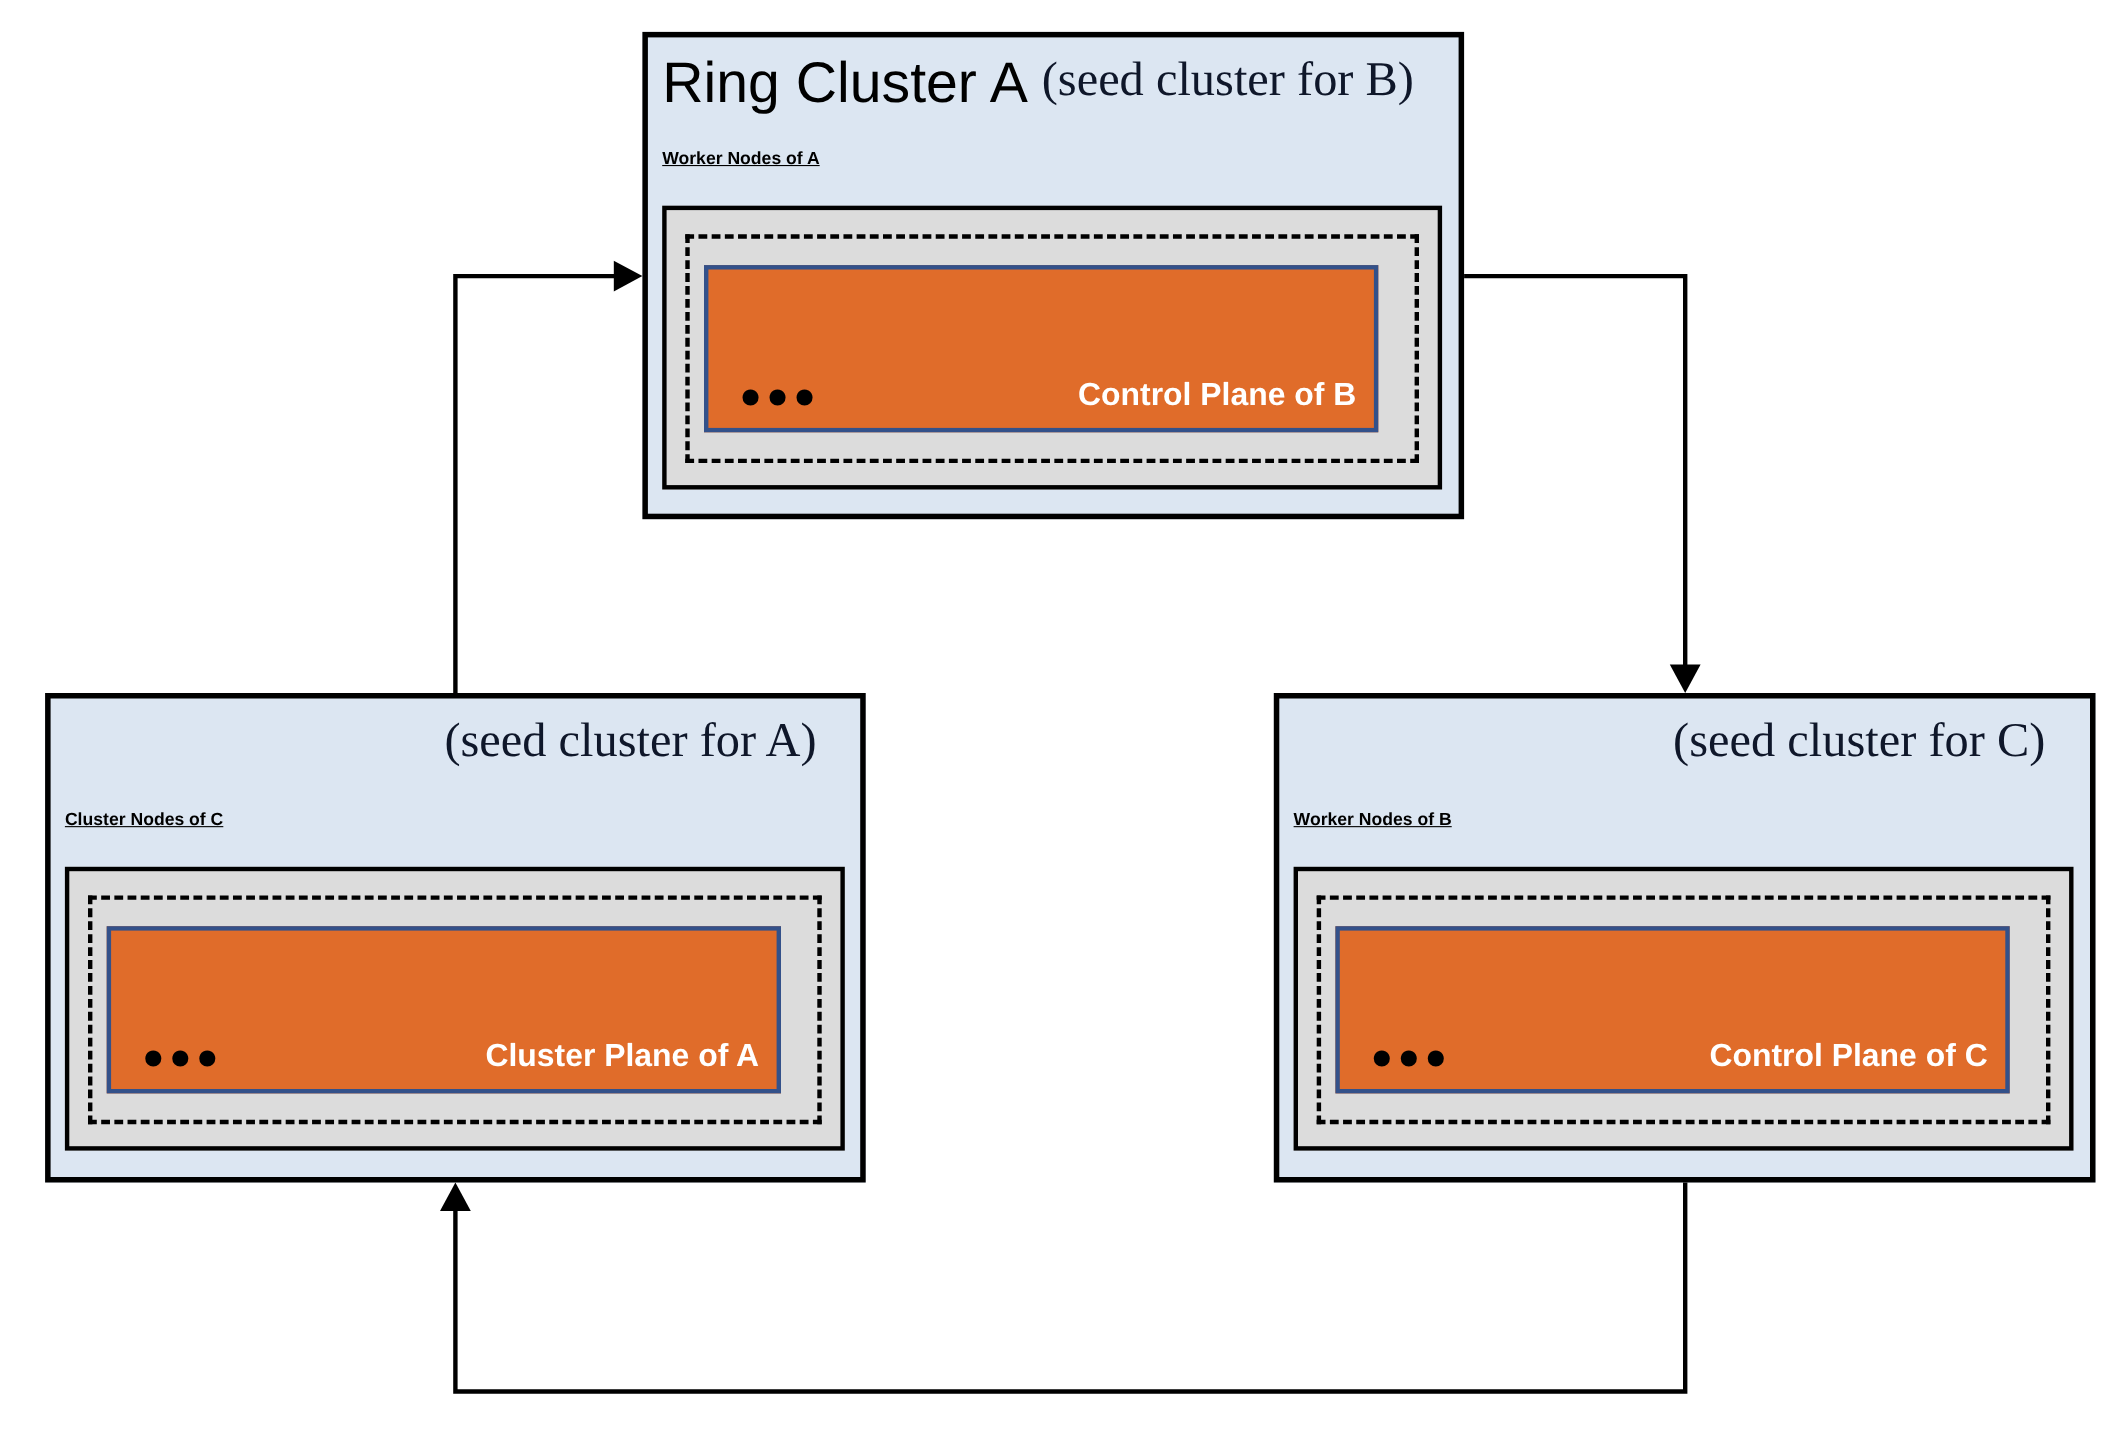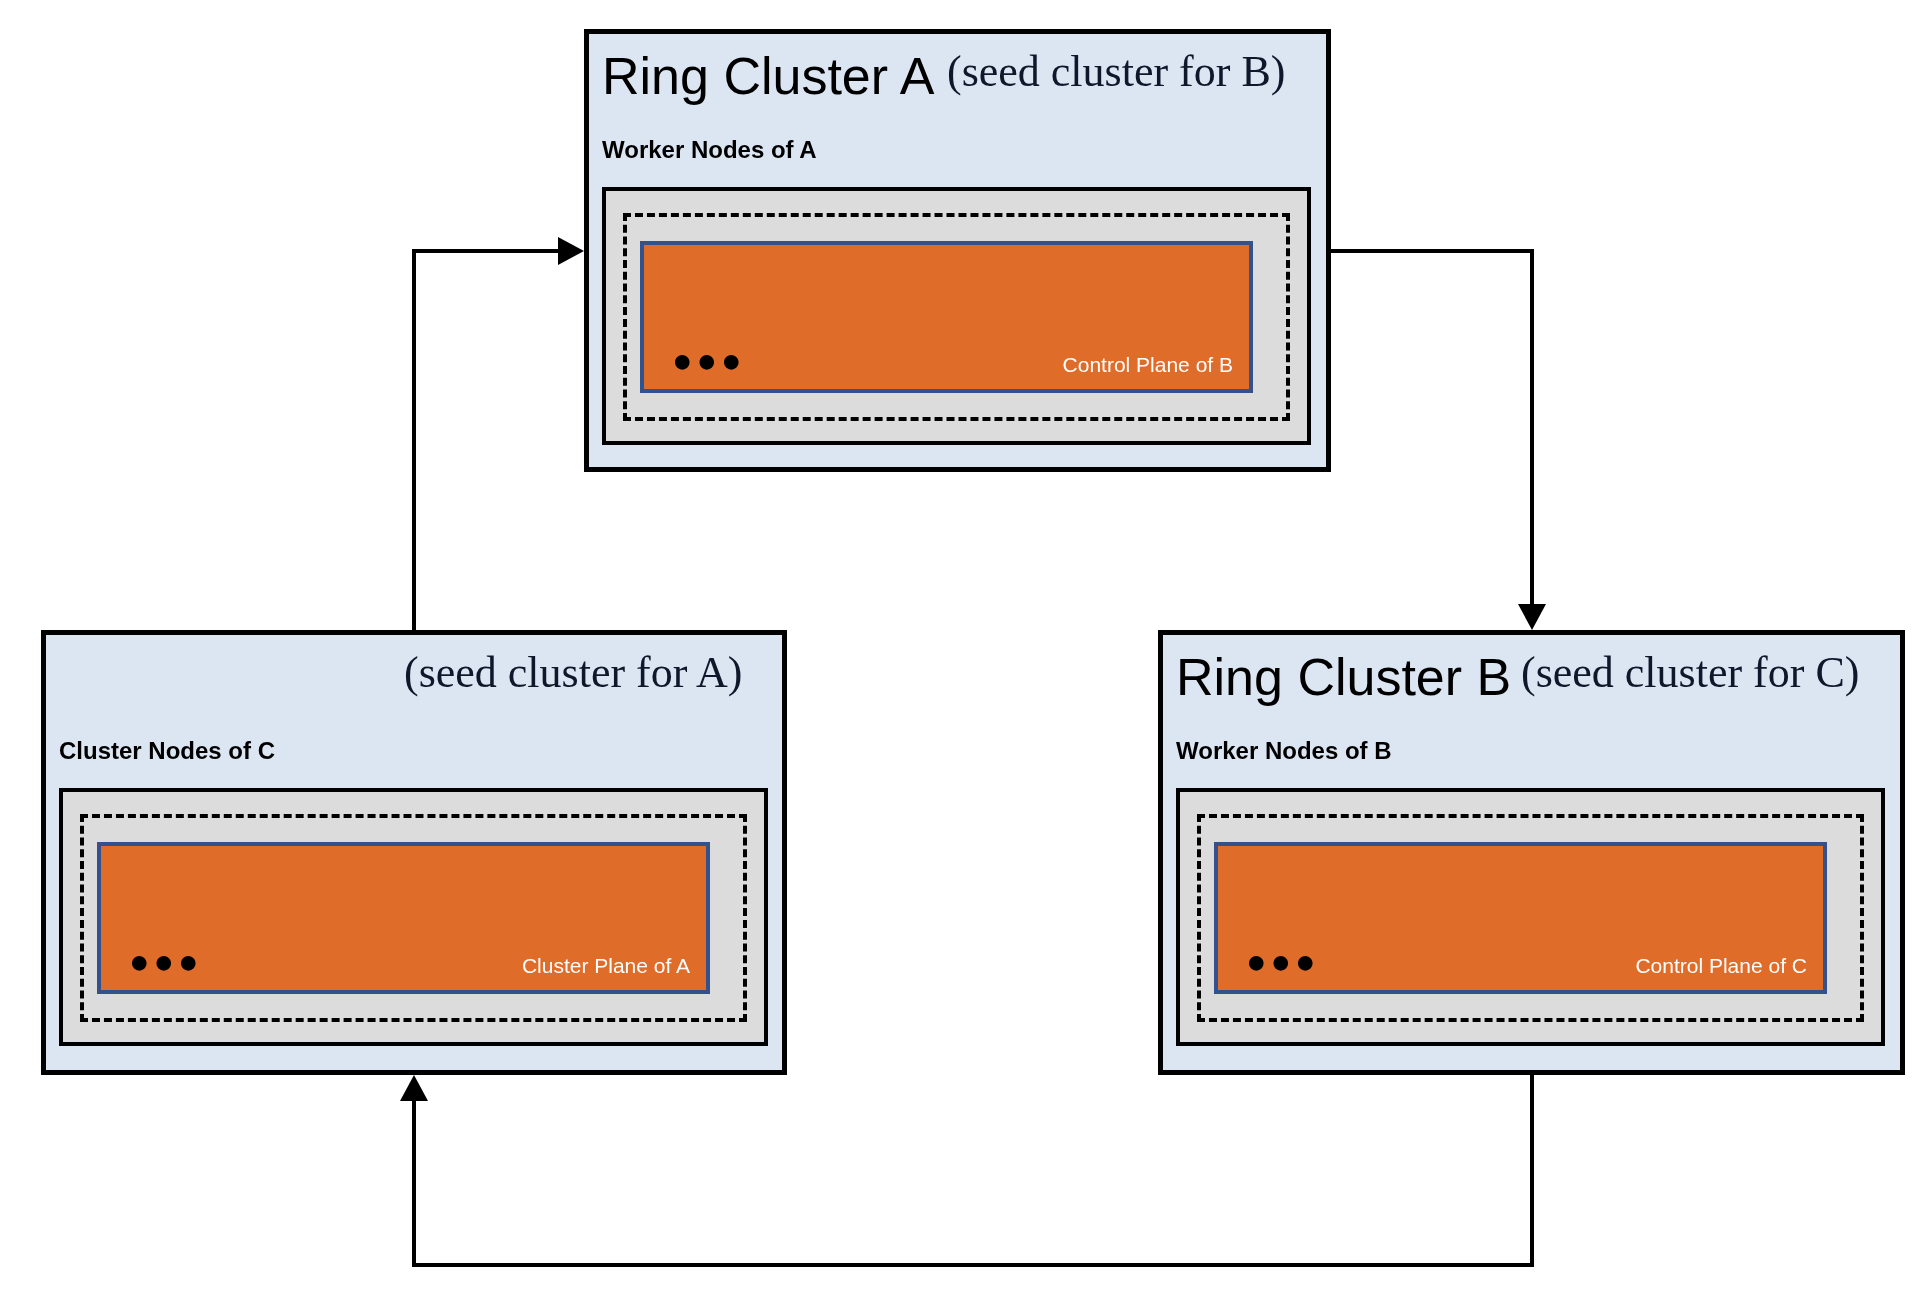--- a/index.html
+++ b/index.html
@@ -31,21 +31,21 @@
   .cluster-title{
     position:absolute;left:13px;top:12px;
     font-size:52px;color:#000;white-space:nowrap;
   }
   .cluster-subtitle{
     position:absolute;left:358px;top:12px;
     font-size:44px;color:#0f172a;white-space:nowrap;font-family:Liberation Serif, serif;
   }
   .worker-label{
     position:absolute;left:13px;top:102px;
-    font-size:24px;font-weight:bold;color:#000;white-space:nowrap;
+    font-size:16px;font-weight:bold;color:#000;white-space:nowrap;text-decoration:underline;
   }
   .worker-box{
     position:absolute;left:13px;top:153px;
     width:709px;height:258px;
     background:var(--worker-fill);
     border:4px solid var(--line-color);
     box-sizing:border-box;
   }
   .dashed-box{
     position:absolute;left:17px;top:22px;right:17px;bottom:20px;
@@ -59,21 +59,21 @@
     border:4px solid var(--control-border);
     box-sizing:border-box;
   }
   .control-dots{
     position:absolute;left:28px;bottom:12px;
     font-size:34px;font-weight:bold;letter-spacing:4px;
     color:#000;line-height:1;
   }
   .control-label{
     position:absolute;right:16px;bottom:12px;
-    font-size:21px;font-weight:normal;color:#ffffff;
+    font-size:29px;font-weight:bold;color:#ffffff;
     white-space:nowrap;line-height:1.2;
   }
   #arrow-layer{position:absolute;left:0;top:0;width:1924px;height:1306px;}
   .arrow-line{stroke:var(--line-color);stroke-width:4;fill:none;}
   .arrow-head{fill:var(--line-color);stroke:none;}
 </style>
 </head>
 <body>
 
 <div id="canvas">
@@ -97,21 +97,20 @@
     <div class="worker-box">
       <div class="dashed-box"></div>
       <div class="control-box">
         <span class="control-dots">●●●</span>
         <span class="control-label">Cluster Plane of A</span>
       </div>
     </div>
   </div>
 
   <div class="cluster" id="cluster-b">
-    <span class="cluster-title">Ring Cluster B</span>
     <span class="cluster-subtitle">(seed cluster for C)</span>
     <span class="worker-label">Worker Nodes of B</span>
     <div class="worker-box">
       <div class="dashed-box"></div>
       <div class="control-box">
         <span class="control-dots">●●●</span>
         <span class="control-label">Control Plane of C</span>
       </div>
     </div>
   </div>

